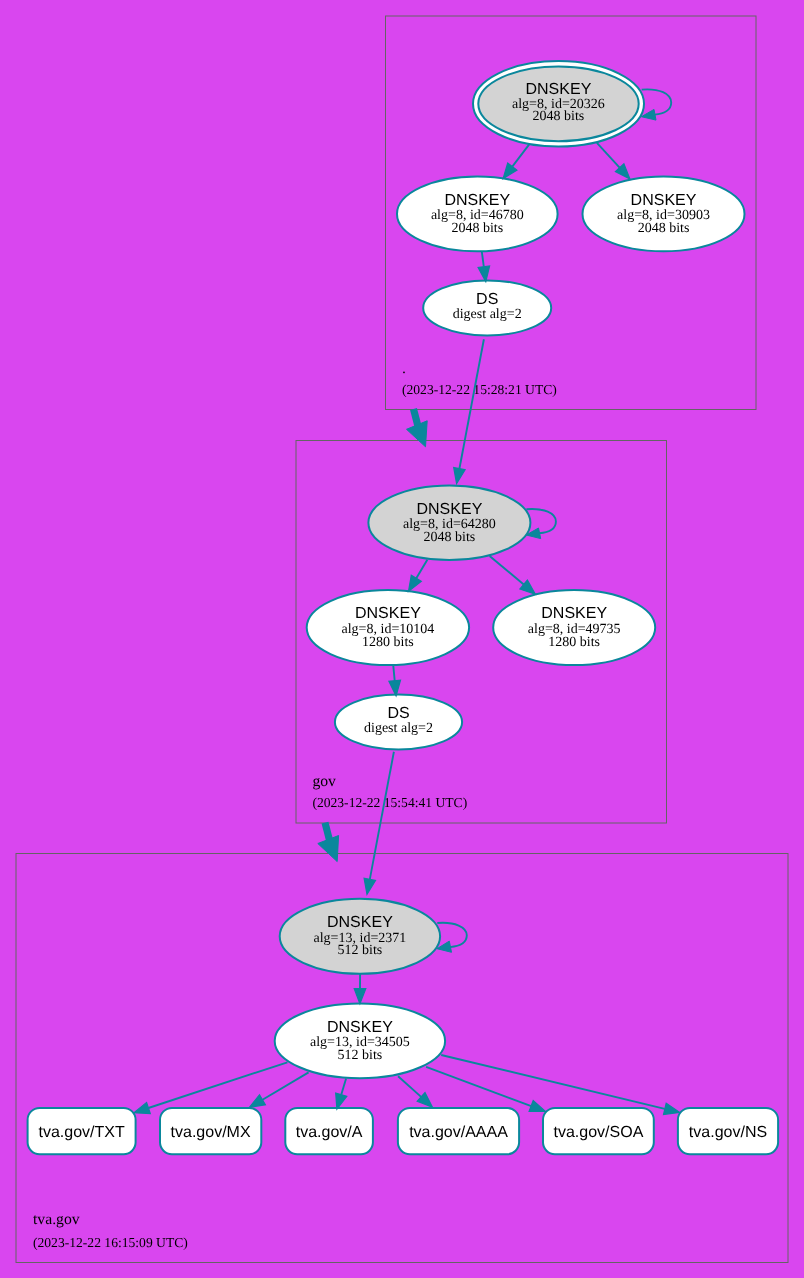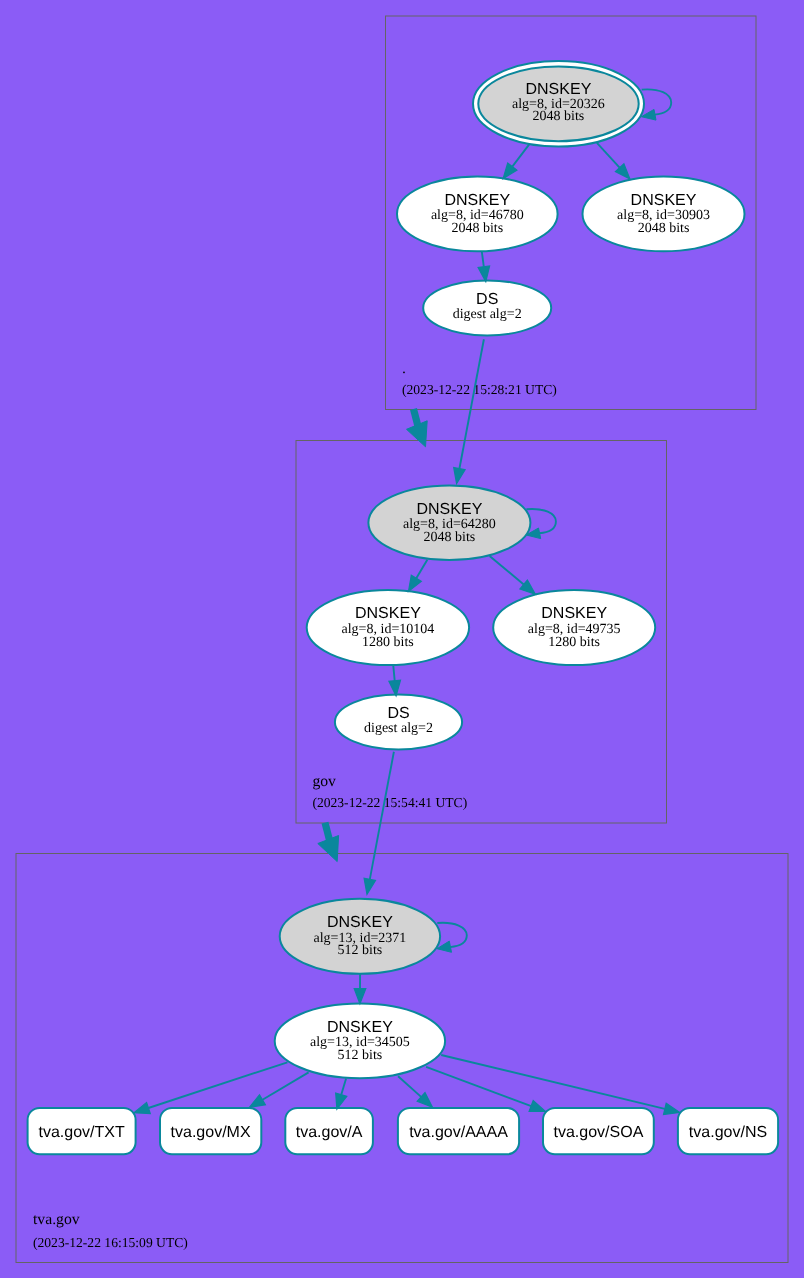--- a/index.html
+++ b/index.html
@@ -1,18 +1,18 @@
 <!DOCTYPE html>
 <html><head>
 <meta charset="utf-8">
 <title>DNSSEC Authentication Chain</title>
 <style>
   html,body{margin:0;padding:0;background:#ffffff;}
   body{width:804px;height:1278px;overflow:hidden;font-family:"Liberation Serif",serif;}
-  #canvas{position:relative;width:804px;height:1278px;background:#8b5cf6;}
+  #canvas{position:relative;width:804px;height:1278px;background:#d946ef;}
   svg{display:block;}
   .cluster-box{fill:none;stroke:#646464;stroke-width:1;}
   .node-ell{stroke:#0a879c;stroke-width:2;}
   .ell-white{fill:#ffffff;}
   .ell-gray{fill:#d3d3d3;}
   .rrbox{fill:#ffffff;stroke:#0a879c;stroke-width:2;}
   .edge{fill:none;stroke:#0a879c;stroke-width:1.9;stroke-linecap:butt;}
   .ehead{fill:#0a879c;stroke:#0a879c;stroke-width:1.2;stroke-linejoin:miter;}
   .tedge{fill:none;stroke:#0a879c;stroke-width:7.1;stroke-linecap:butt;}
   .thead{fill:#0a879c;stroke:#0a879c;stroke-width:1;stroke-linejoin:miter;}

